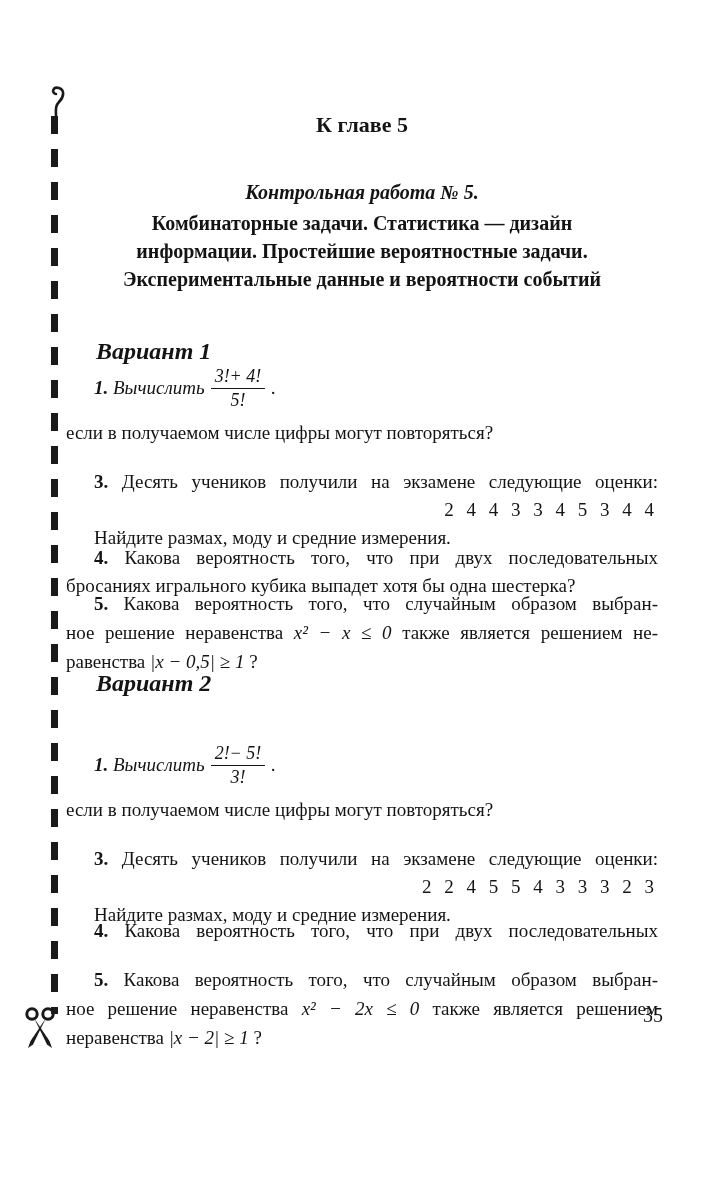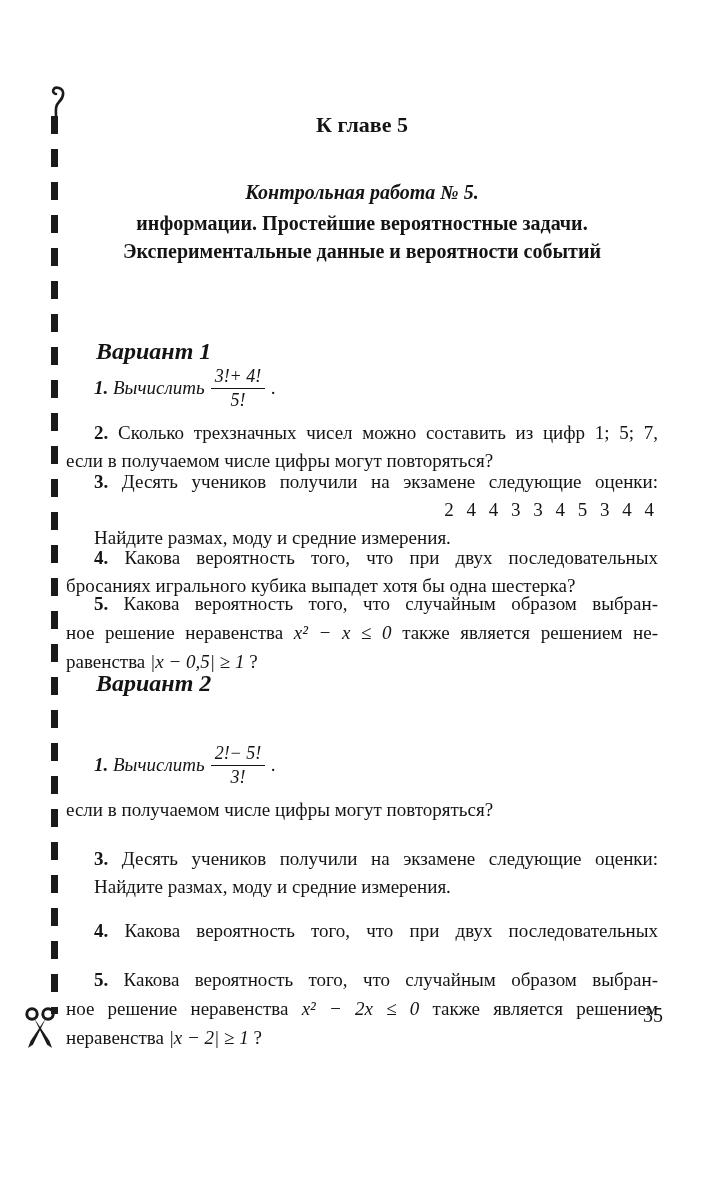--- a/index.html
+++ b/index.html
@@ -62,40 +62,40 @@
     <circle cx="10" cy="8" r="5.2" fill="none" stroke="#1a1a1a" stroke-width="3"></circle>
     <circle cx="26" cy="8" r="5.2" fill="none" stroke="#1a1a1a" stroke-width="3"></circle>
     <path d="M12 12 L27.5 35 L30 42 L25 38.5 Z" fill="#1a1a1a"></path>
     <path d="M24 12 L8.5 35 L6 42 L11 38.5 Z" fill="#1a1a1a"></path>
   </svg>
 </div>
 
 <div class="abs tblock center chapter">К главе 5</div>
 <div class="abs tblock center worktitle">Контрольная работа № 5.</div>
 <div class="abs tblock center subtitle">
+  <div>Комбинаторные задачи. Статистика — дизайн</div>
   <div>информации. Простейшие вероятностные задачи.</div>
   <div>Экспериментальные данные и вероятности событий</div>
 </div>
 
 <div class="abs tblock vtitle" style="top:338px">Вариант 1</div>
 
 <div class="abs tblock" style="top:360px">
   <div class="fracrow">
     <span><span class="pnum">1.</span>
     <span>Вычислить</span></span>
     <span class="frac">
         <span class="fnum">3!+ 4!</span>
         <span class="fden">5!</span>
       </span>
     <span>.</span>
   </div>
 </div>
 
 <div class="abs tblock" style="top:419px">
-  <div class="line jlast indent"><span class="pnum">2.</span> <span>Сколько трехзначных чисел можно составить из цифр 1; 5; 7,</span></div>
   <div class="line">если в получаемом числе цифры могут повторяться?</div>
 </div>
 
 <div class="abs tblock" style="top:468px">
   <div class="line jlast indent"><span class="pnum">3.</span> <span>Десять учеников получили на экзамене следующие оценки:</span></div>
   <div class="line scores">2 4 4 3 3 4 5 3 4 4</div>
   <div class="line indent">Найдите размах, моду и средние измерения.</div>
 </div>
 
 <div class="abs tblock" style="top:544px">
@@ -122,20 +122,21 @@
     <span>.</span>
   </div>
 </div>
 
 <div class="abs tblock" style="top:796px">
   <div class="line">если в получаемом числе цифры могут повторяться?</div>
 </div>
 
 <div class="abs tblock" style="top:845px">
   <div class="line jlast indent"><span class="pnum">3.</span> <span>Десять учеников получили на экзамене следующие оценки:</span></div>
+  <div class="line scores">2 2 4 5 5 4 3 3 3 2 3</div>
   <div class="line indent">Найдите размах, моду и средние измерения.</div>
 </div>
 
 <div class="abs tblock" style="top:917px">
   <div class="line jlast indent"><span class="pnum">4.</span> <span>Какова вероятность того, что при двух последовательных</span></div>
 </div>
 
 <div class="abs tblock" style="top:965px">
   <div class="line tall jlast indent"><span class="pnum">5.</span> <span>Какова вероятность того, что случайным образом выбран-</span></div>
   <div class="line tall jlast"><span>ное решение неравенства</span> <span class="math">x² − 2x ≤ 0</span> <span>также является решением</span></div>

